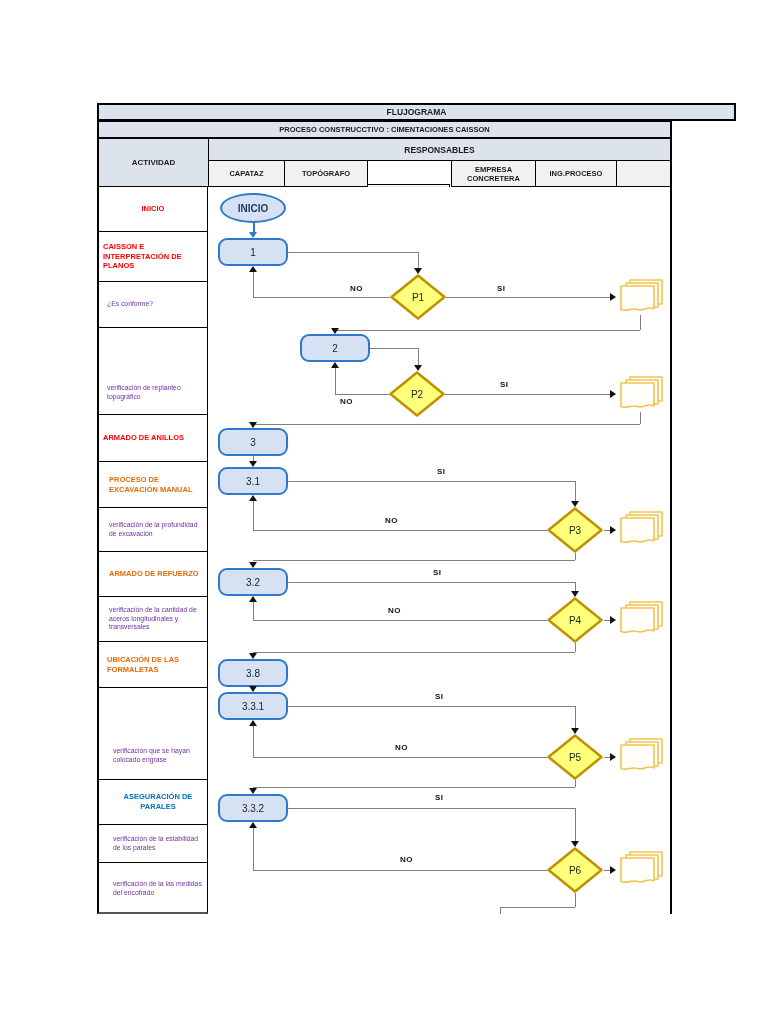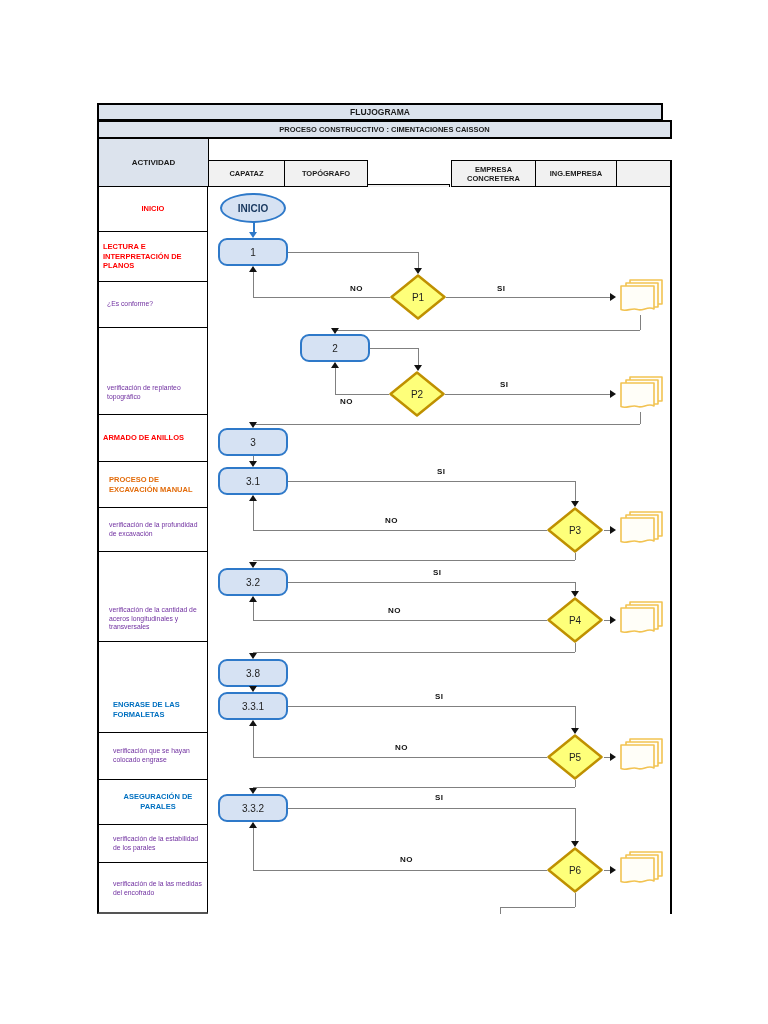--- a/index.html
+++ b/index.html
@@ -37,40 +37,42 @@
   .ah-up{border-left:4px solid transparent;border-right:4px solid transparent;border-bottom:6px solid #111;}
   .ah-right{border-top:4px solid transparent;border-bottom:4px solid transparent;border-left:6px solid #111;}
   .ah-down.blue{border-top-color:#2e79c9;}
   .elabel{position:absolute;font-size:8px;font-weight:bold;color:#111;letter-spacing:.5px;}
 </style>
 </head>
 <body>
 
 <div class="canvas">
 
-  <div class="cell" style="left:97px;top:103px;width:566px;height:18px;font-size:8.5px;border-width:2px;">FLUJOGRAMA</div>
+  <div class="cell" style="left:97px;top:103px;width:639px;height:18px;font-size:8.5px;border-width:2px;">FLUJOGRAMA</div>
   <div class="cell" style="left:97px;top:138px;width:112px;height:50px;font-size:8px;border-left-width:2px;border-bottom-width:2px;">ACTIVIDAD</div>
   <div class="cell" style="left:97px;top:120px;width:575px;height:19px;font-size:7.5px;border-width:2px;">PROCESO CONSTRUCCTIVO : CIMENTACIONES CAISSON</div>
+  <div class="cell" style="left:208px;top:138px;width:464px;height:23px;font-size:8.5px;border-right-width:2px;">RESPONSABLES</div>
   <div class="cell light" style="left:208px;top:160px;width:77px;height:28px;font-size:7.5px;border-bottom-width:2px;">CAPATAZ</div>
   <div class="cell light" style="left:284px;top:160px;width:84px;height:28px;font-size:7.5px;border-bottom-width:2px;">TOPÓGRAFO</div>
   <div class="cell light" style="left:367px;top:160px;width:83px;height:28px;font-size:13px;border-bottom-width:2px;margin-top:24px;">ING.PRODUCCIÓN</div>
   <div class="cell light" style="left:451px;top:160px;width:85px;height:28px;font-size:7.5px;border-bottom-width:2px;padding:0 6px;">EMPRESA CONCRETERA</div>
-  <div class="cell light" style="left:535px;top:160px;width:82px;height:28px;font-size:7.5px;border-bottom-width:2px;">ING.EMPRESA</div>
+  <div class="cell light" style="left:535px;top:160px;width:82px;height:28px;font-size:7.5px;border-bottom-width:2px;">ING.PROCESO</div>
   <div class="cell light" style="left:616px;top:160px;width:56px;height:28px;font-size:7.5px;border-bottom-width:2px;border-right-width:2px;"></div>
 
   <div class="actcol" style="left:97px;top:187px;width:112px;height:727px;">
     <div class="arow center t-red" style="top:0px;height:45px;">INICIO</div>
-    <div class="arow t-red" style="top:45px;height:50px;padding-left:4px;">LECTURA E INTERPRETACIÓN DE PLANOS</div>
+    <div class="arow t-red" style="top:45px;height:50px;padding-left:4px;">CAISSON E INTERPRETACIÓN DE PLANOS</div>
     <div class="arow t-purple" style="top:95px;height:46px;">¿Es conforme?</div>
     <div class="arow t-purple" style="top:185px;height:43px;">verificación de replanteo topográfico</div>
     <div class="arow t-orange" style="top:275px;height:46px;padding-left:10px;">PROCESO DE EXCAVACIÓN MANUAL</div>
     <div class="arow t-red" style="top:228px;height:47px;padding-left:4px;">ARMADO DE ANILLOS</div>
     <div class="arow t-purple" style="top:321px;height:44px;padding-left:10px;">verificación de la profundidad de excavación</div>
+    <div class="arow t-orange" style="top:365px;height:45px;padding-left:10px;">ARMADO DE REFUERZO</div>
     <div class="arow t-purple" style="top:410px;height:45px;padding-left:10px;">verificación de la cantidad de aceros longitudinales y transversales</div>
-    <div class="arow t-blue" style="top:501px;height:45px;padding-left:14px;">ENGRASE DE LAS FORMALETAS</div>
+    <div class="arow t-orange" style="top:455px;height:46px;">UBICACIÓN DE LAS FORMALETAS</div>
     <div class="arow t-purple" style="top:546px;height:47px;padding-left:14px;">verificación que se hayan colocado engrase</div>
     <div class="arow t-blue" style="top:593px;height:45px;padding-left:14px;text-align:center;">ASEGURACIÓN DE PARALES</div>
     <div class="arow t-purple" style="top:638px;height:38px;padding-left:14px;">verificación de la estabilidad de los parales</div>
     <div class="arow t-purple" style="top:676px;height:51px;border-bottom:none;padding-left:14px;">verificación de la las medidas del encofrado</div>
   </div>
 
   <div class="flowarea"></div>
 
   <div class="oval" style="left:220px;top:193px;">
     <span>INICIO</span>

